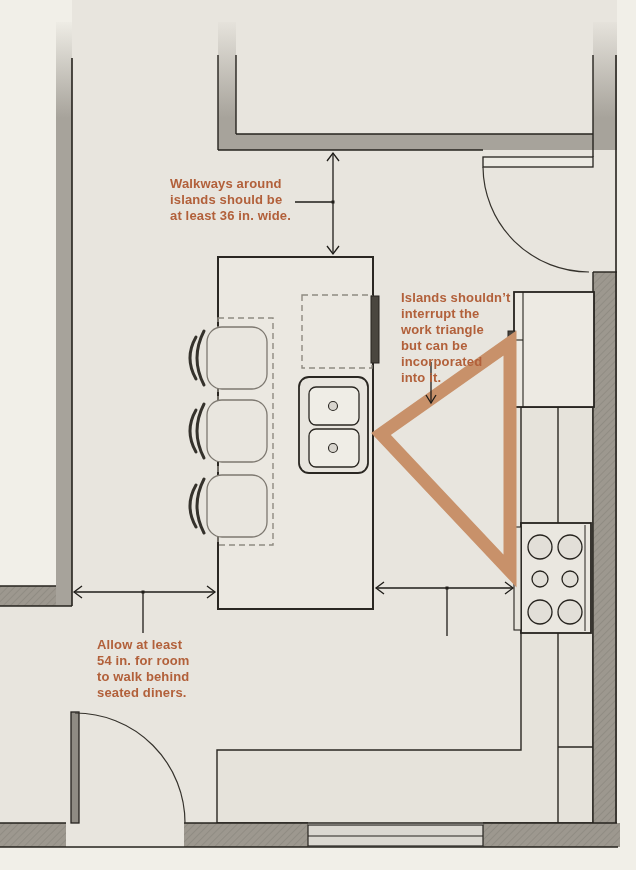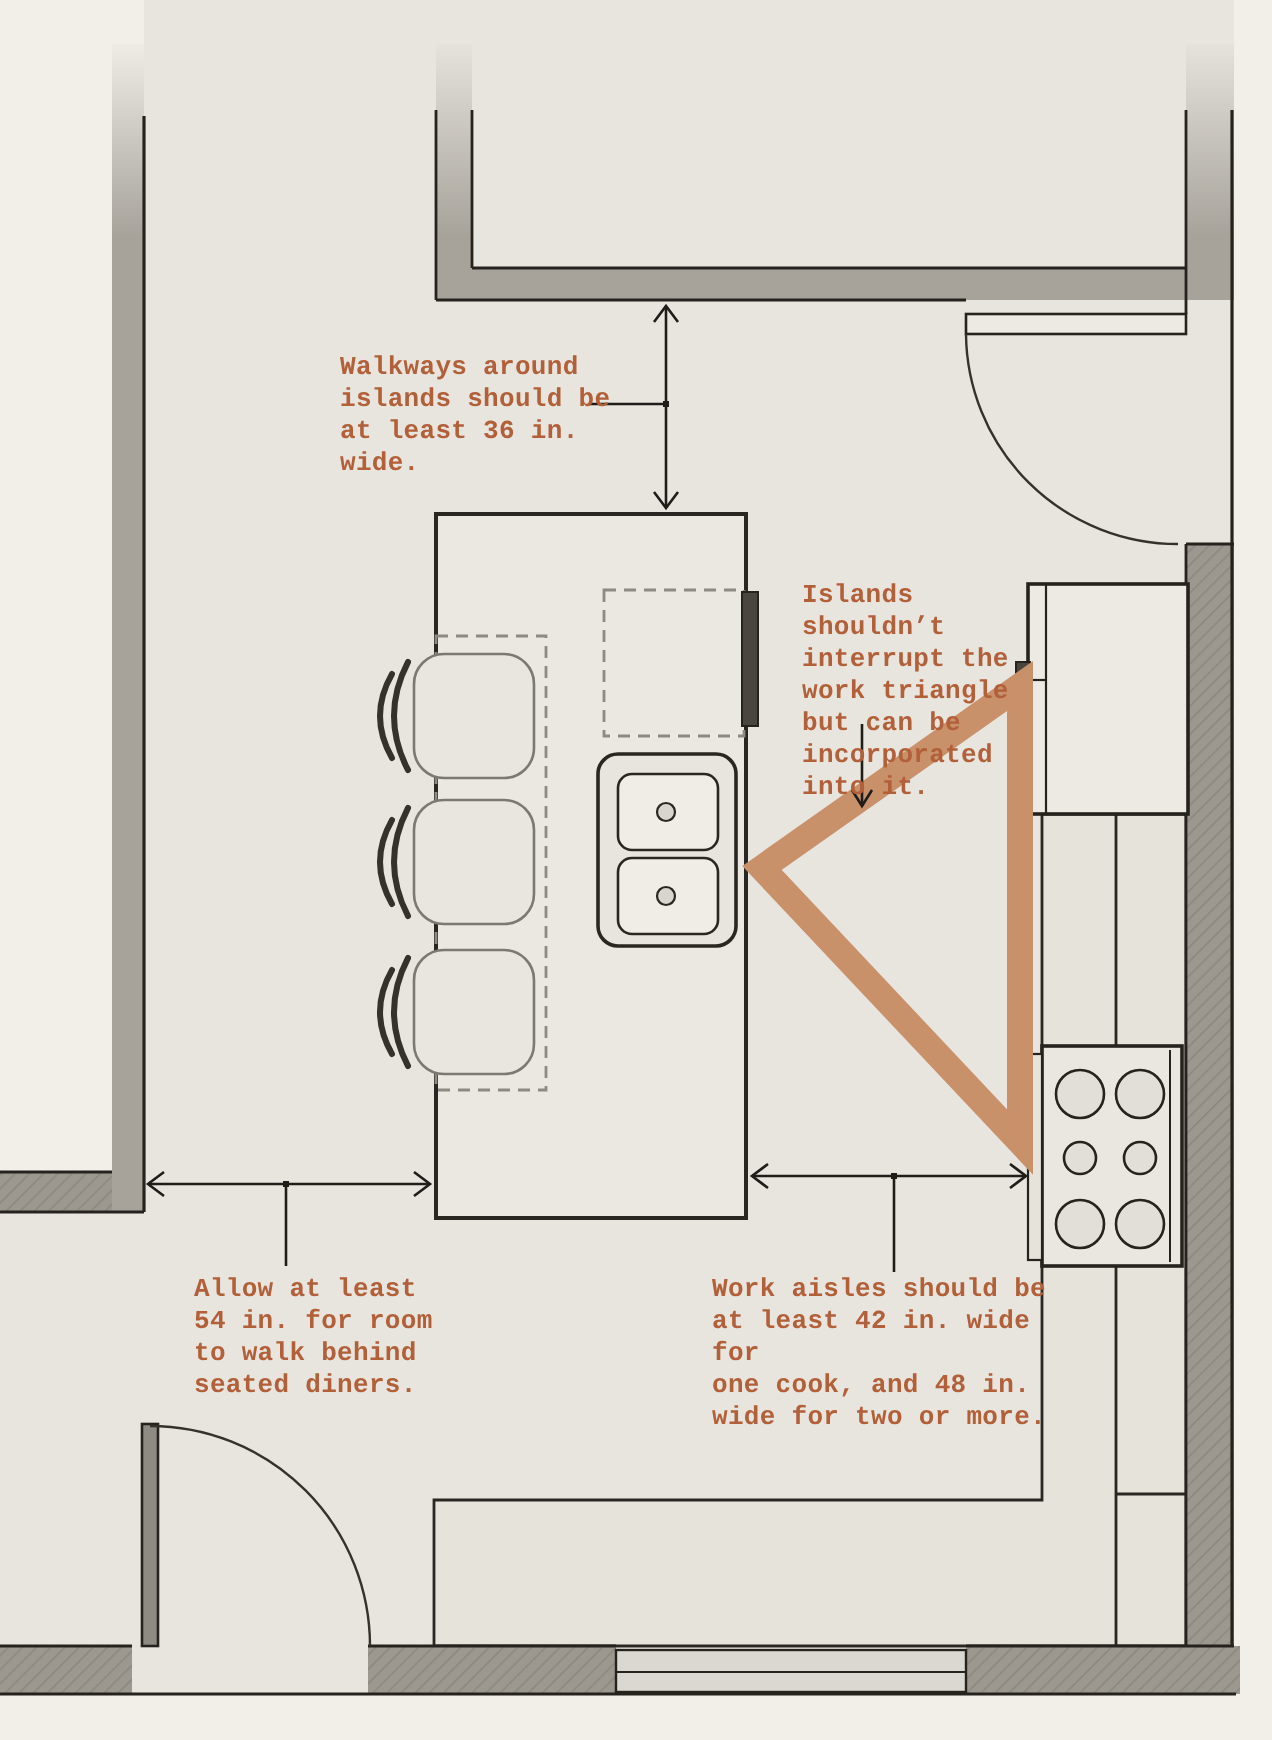--- a/index.html
+++ b/index.html
@@ -1,19 +1,19 @@
 <!DOCTYPE html>
 <html><head>
 <meta charset="utf-8">
 <style>
   html,body{margin:0;padding:0;background:#f1efe8;}
   #stage{
     position:relative;width:636px;height:870px;overflow:hidden;
     background:#f1efe8;
-    font-family:Liberation Mono, monospace;
+    font-family:Liberation Sans, sans-serif;
   }
   #plan-svg{position:absolute;left:0;top:0;}
   .note{
     position:absolute;
     color:#b2603a;
     font-size:13px;
     line-height:16px;
     font-weight:bold;
     letter-spacing:.15px;
     white-space:pre-line;
@@ -193,18 +193,14 @@
 <div class="note note-triangle">Islands shouldn’t
 interrupt the
 work triangle
 but can be
 incorporated
 into it.</div>
 <div class="note note-seating">Allow at least
 54 in. for room
 to walk behind
 seated diners.</div>
-<div class="note note-aisles">Work aisles should be
-at least 42 in. wide for
-one cook, and 48 in.
-wide for two or more.</div>
 
 </div>
 
 </body></html>

